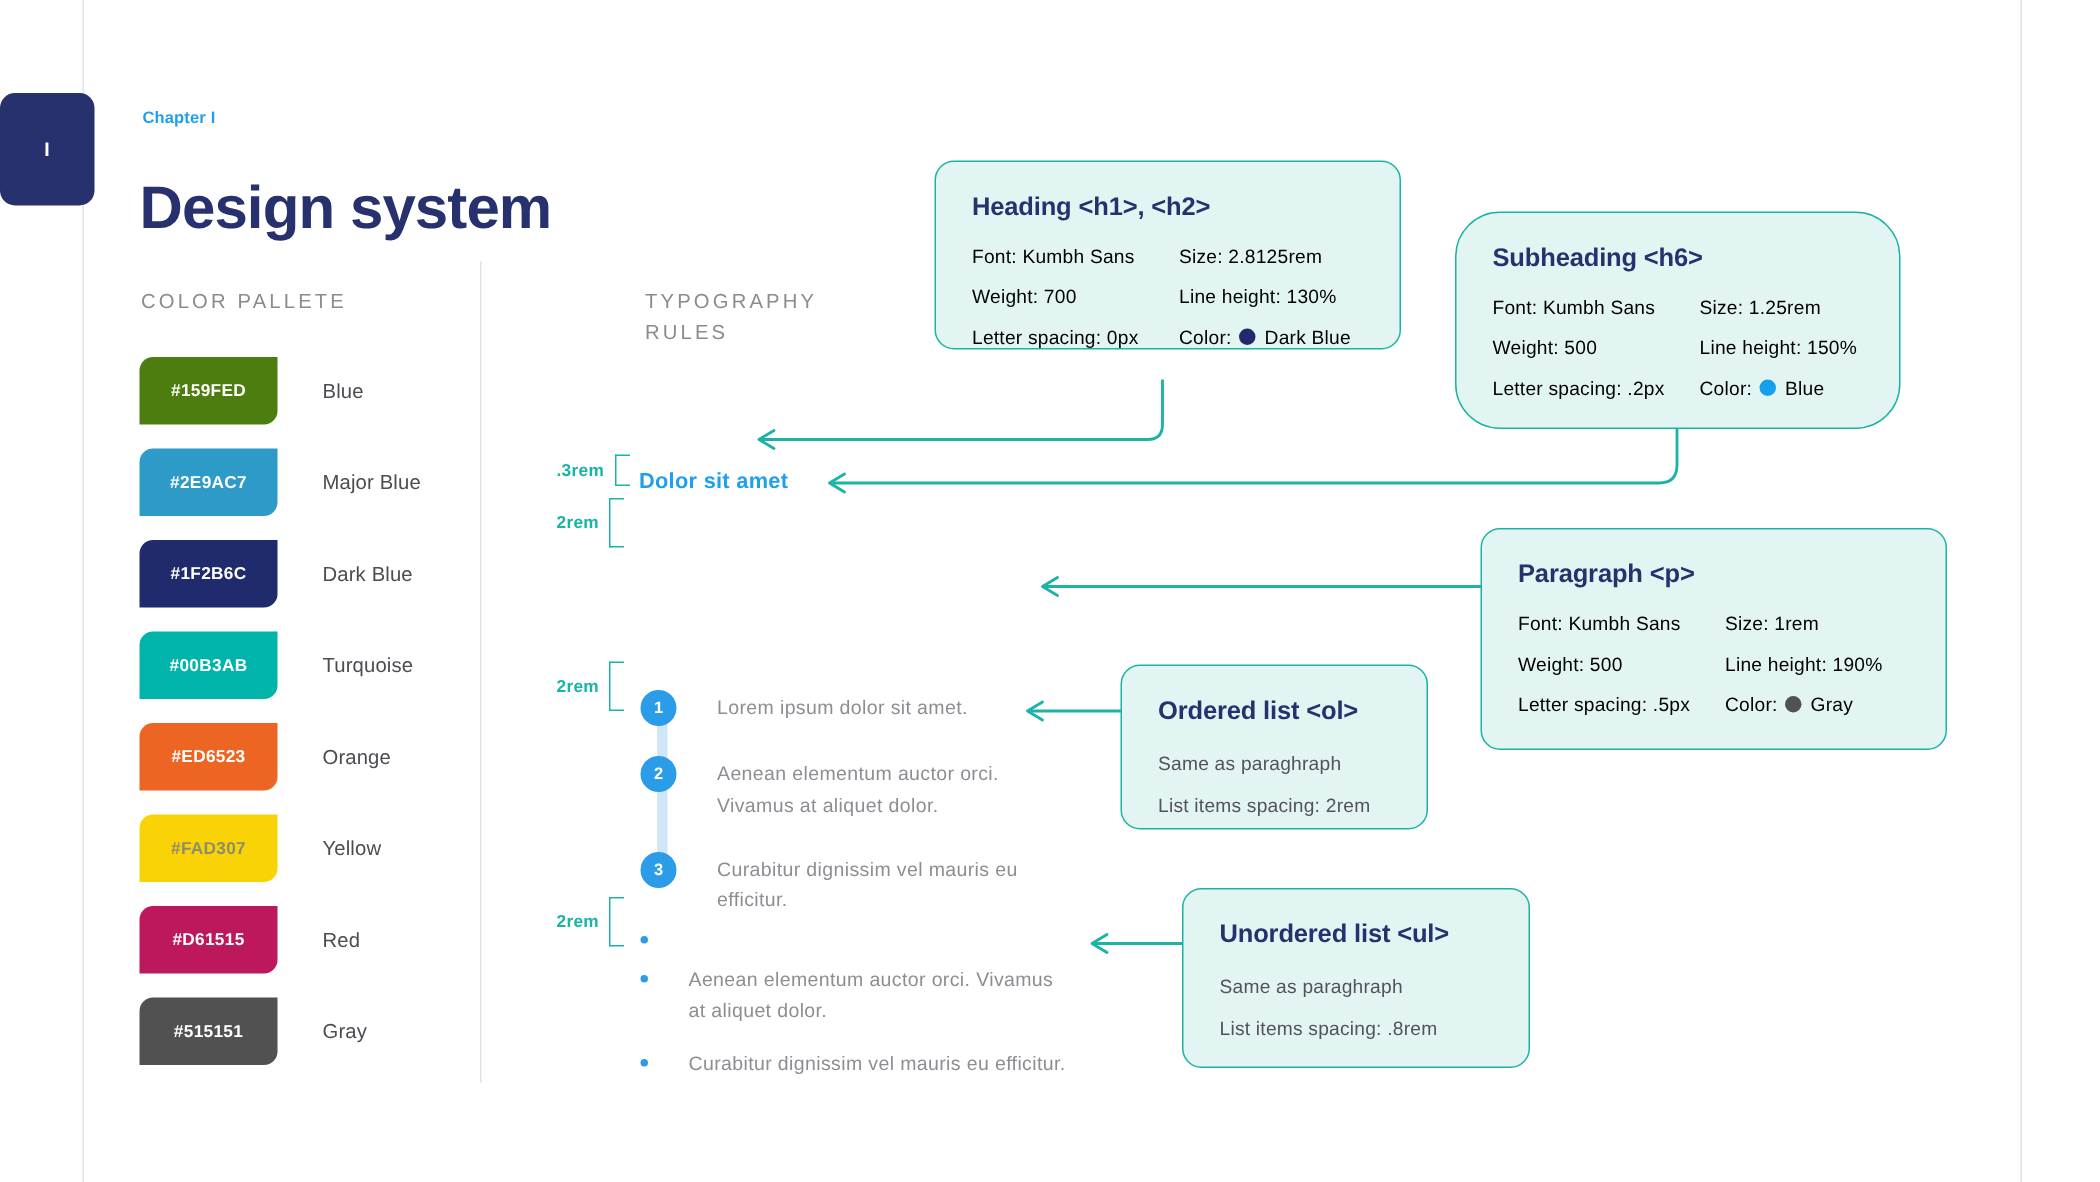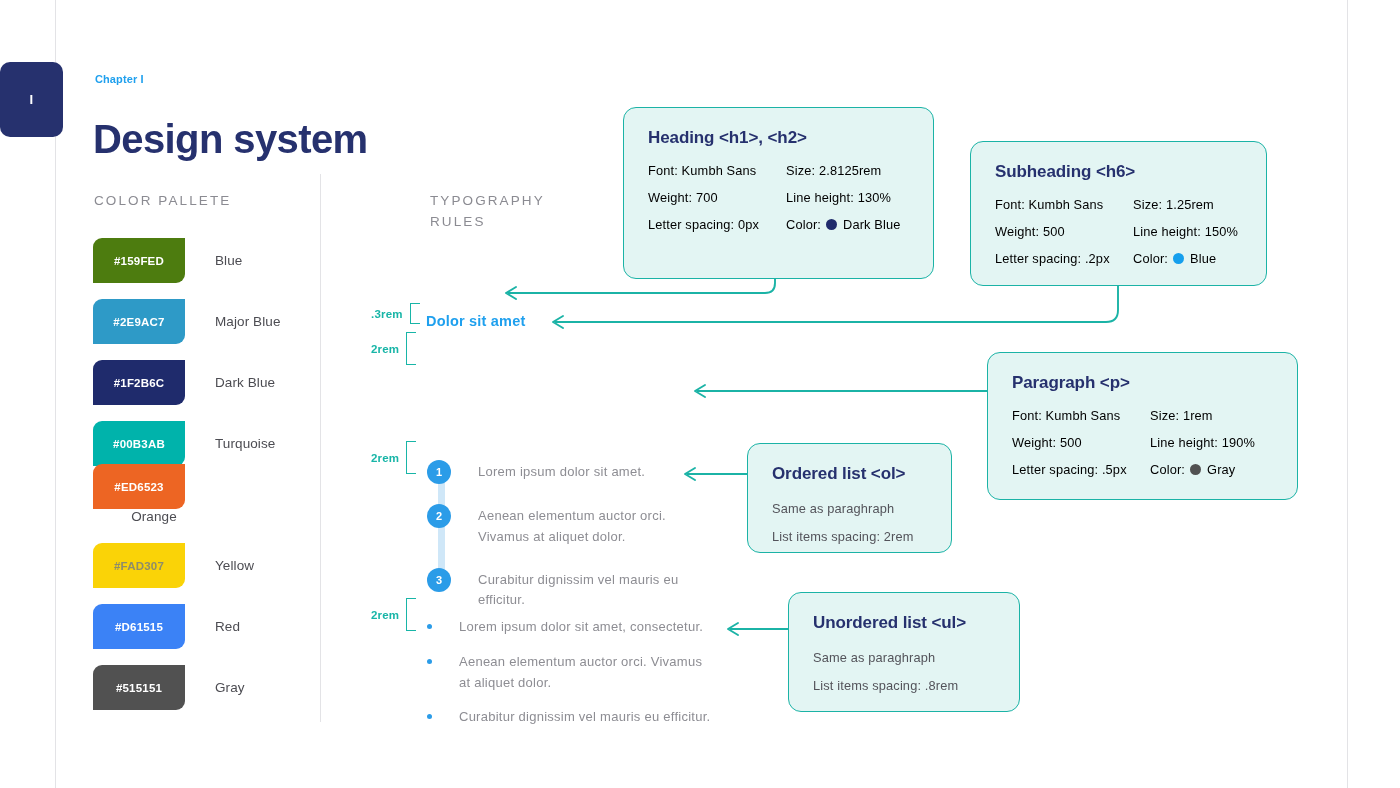--- a/index.html
+++ b/index.html
@@ -176,30 +176,30 @@
         <div class="swatch-name">Major Blue</div>
       </div>
       <div class="swatch-row" style="top: 360px;">
         <div class="swatch" style="background: rgb(31, 43, 108); color: rgb(255, 255, 255);">#1F2B6C</div>
         <div class="swatch-name">Dark Blue</div>
       </div>
       <div class="swatch-row" style="top: 421px;">
         <div class="swatch" style="background: rgb(0, 179, 171); color: rgb(255, 255, 255);">#00B3AB</div>
         <div class="swatch-name">Turquoise</div>
       </div>
-      <div class="swatch-row" style="top: 464px; flex-direction: column;">
+      <div class="swatch-row" style="top: 482px;">
         <div class="swatch" style="background: rgb(237, 101, 35); color: rgb(255, 255, 255);">#ED6523</div>
         <div class="swatch-name">Orange</div>
       </div>
       <div class="swatch-row" style="top: 543px;">
         <div class="swatch" style="background: rgb(250, 211, 7); color: rgb(141, 141, 106);">#FAD307</div>
         <div class="swatch-name">Yellow</div>
       </div>
       <div class="swatch-row" style="top: 604px;">
-        <div class="swatch" style="background: #3b82f6; color: rgb(255, 255, 255);">#D61515</div>
+        <div class="swatch" style="background: #be185d; color: rgb(255, 255, 255);">#D61515</div>
         <div class="swatch-name">Red</div>
       </div>
       <div class="swatch-row" style="top: 665px;">
         <div class="swatch" style="background: rgb(81, 81, 81); color: rgb(255, 255, 255);">#515151</div>
         <div class="swatch-name">Gray</div>
       </div>
     </div>
 
   <div class="sample-h6">Dolor sit amet</div>
 
@@ -214,21 +214,20 @@
         <div class="ol-text">Aenean elementum auctor orci. Vivamus at aliquet dolor.</div>
       </div>
       <div class="ol-item">
         <div class="ol-num">3</div>
         <div class="ol-text">Curabitur dignissim vel mauris eu efficitur.</div>
       </div>
     </div>
   <div class="ul-wrap" id="ul-host">
       <div class="ul-item">
         <div class="ul-dot"></div>
-        <div class="ul-text">Lorem ipsum dolor sit amet, consectetur.</div>
       </div>
       <div class="ul-item">
         <div class="ul-dot"></div>
         <div class="ul-text">Aenean elementum auctor orci. Vivamus at aliquet dolor.</div>
       </div>
       <div class="ul-item">
         <div class="ul-dot"></div>
         <div class="ul-text">Curabitur dignissim vel mauris eu efficitur.</div>
       </div>
     </div>
@@ -261,41 +260,41 @@
     <path d="M988,391 L697,391" fill="none" stroke="#1bb3a6" stroke-width="1.9"></path>
     <path d="M705,385 L695,391 L705,397" fill="none" stroke="#1bb3a6" stroke-width="1.9" stroke-linecap="round" stroke-linejoin="round"></path>
 
     <path d="M748,474 L687,474" fill="none" stroke="#1bb3a6" stroke-width="1.9"></path>
     <path d="M695,468 L685,474 L695,480" fill="none" stroke="#1bb3a6" stroke-width="1.9" stroke-linecap="round" stroke-linejoin="round"></path>
 
     <path d="M789,629 L730,629" fill="none" stroke="#1bb3a6" stroke-width="1.9"></path>
     <path d="M738,623 L728,629 L738,635" fill="none" stroke="#1bb3a6" stroke-width="1.9" stroke-linecap="round" stroke-linejoin="round"></path>
   </svg>
 
-  <div class="card" style="left:623px;top:107px;width:311px;height:172px;">
+  <div class="card" style="left:623px;top:107px;width:311px;height:126px;">
     <div class="card-title">Heading &lt;h1&gt;, &lt;h2&gt;</div>
     <div class="card-grid">
       <div class="card-col c1">
         <div class="card-row">Font: Kumbh Sans</div>
         <div class="card-row">Weight: 700</div>
         <div class="card-row">Letter spacing: 0px</div>
       </div>
       <div class="card-col">
         <div class="card-row">Size: 2.8125rem</div>
         <div class="card-row">Line height: 130%</div>
         <div class="card-row">
           <span>Color:</span>
           <span class="color-dot" style="background: rgb(31, 43, 108);"></span>
           <span>Dark Blue</span>
         </div>
       </div>
     </div>
   </div>
 
-  <div class="card" style="left:970px;top:141px;width:297px;height:145px;">
+  <div class="card" style="left:970px;top:141px;width:297px;height:145px;border-radius:30px;">
     <div class="card-title">Subheading &lt;h6&gt;</div>
     <div class="card-grid">
       <div class="card-col c1">
         <div class="card-row">Font: Kumbh Sans</div>
         <div class="card-row">Weight: 500</div>
         <div class="card-row">Letter spacing: .2px</div>
       </div>
       <div class="card-col">
         <div class="card-row">Size: 1.25rem</div>
         <div class="card-row">Line height: 150%</div>

